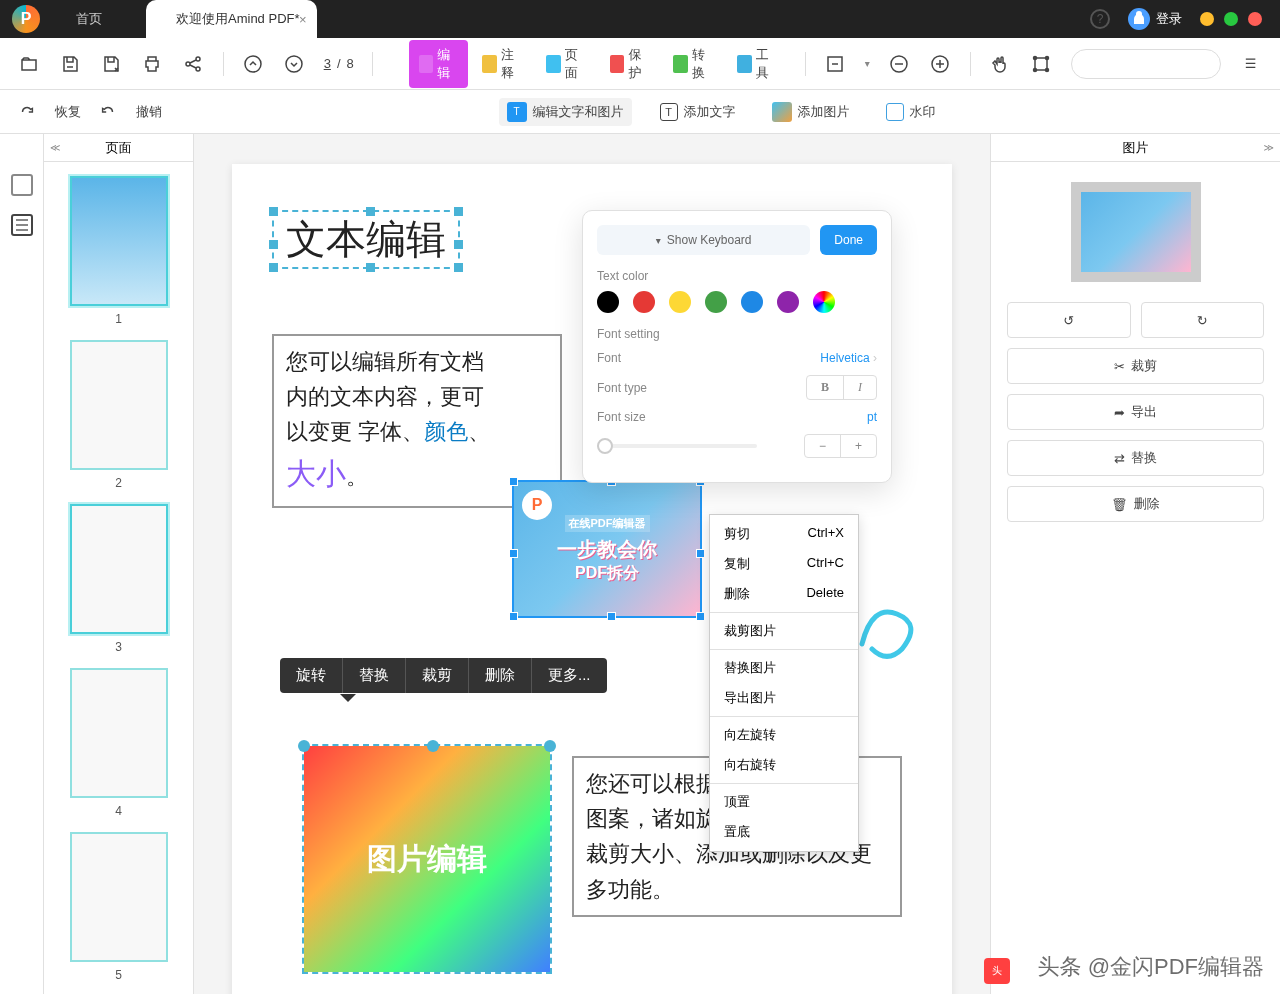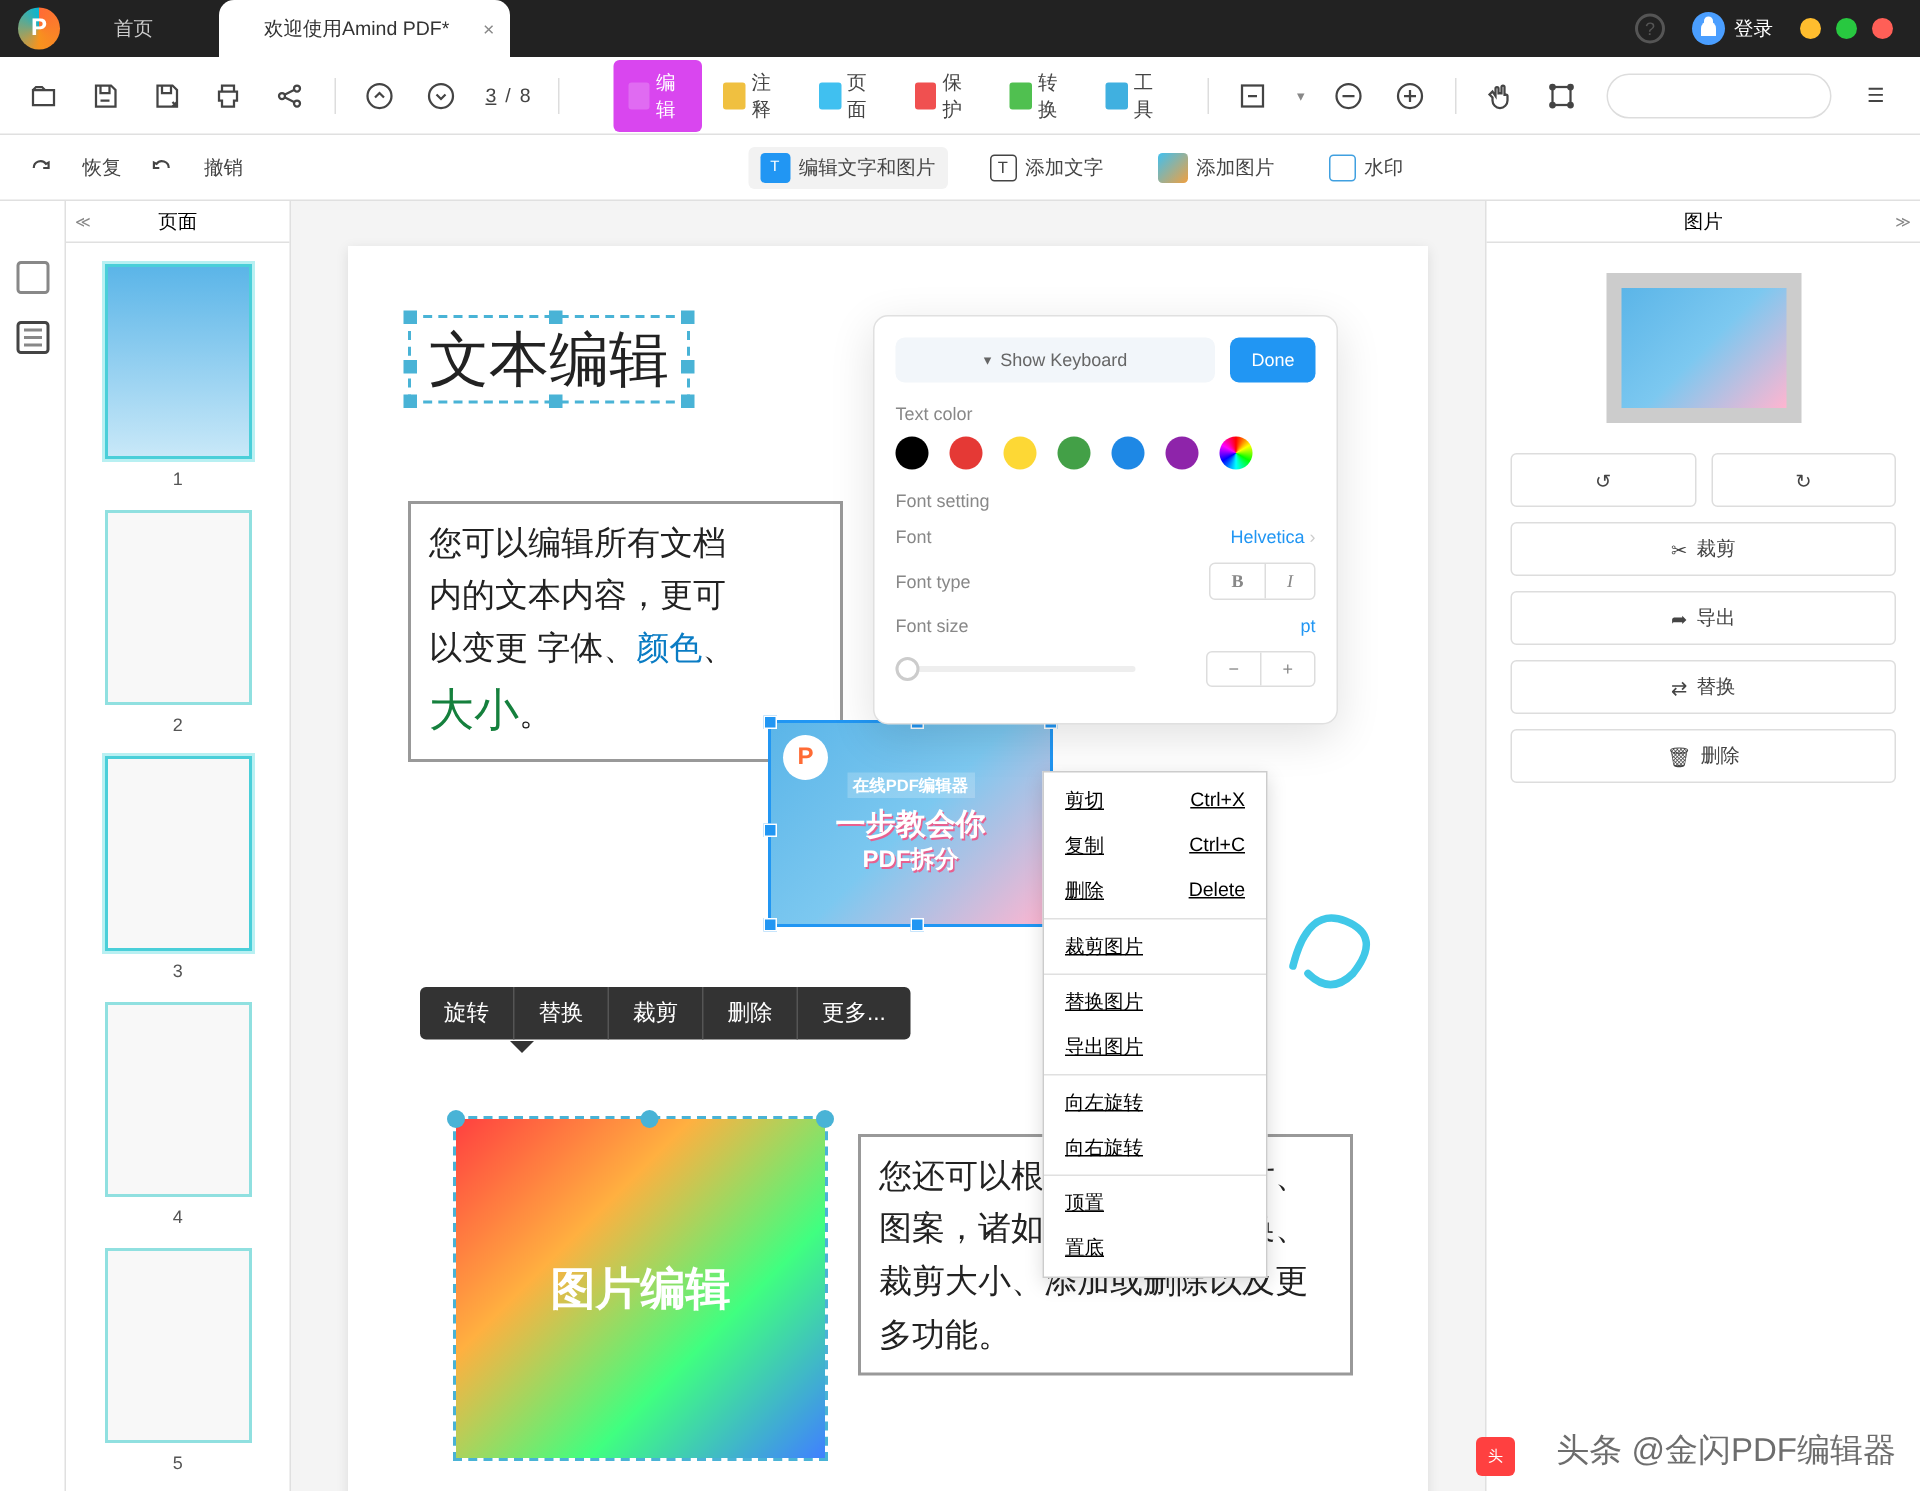--- a/index.html
+++ b/index.html
@@ -1,21 +1,21 @@
 <!DOCTYPE html>
 <html><head>
 <meta charset="utf-8">
 <style>
 * { box-sizing: border-box; margin: 0; padding: 0; font-family: "Microsoft YaHei", -apple-system, sans-serif; }
 body { width: 1280px; height: 994px; overflow: hidden; background: #fff; position: relative; }
 .titlebar { height: 38px; background: #222; display: flex; align-items: center; color: #ccc; font-size: 13px; }
 .logo { width: 28px; height: 28px; margin: 0 12px; border-radius: 50%; background: conic-gradient(#ff6b35, #f7931e, #06b6d4); position: relative; display: flex; align-items: center; justify-content: center; }
 .logo::after { content: "P"; color: #fff; font-weight: bold; font-size: 16px; }
 .tab-home { padding: 0 24px; }
-.tab-active { background: linear-gradient(#fff, #fff); color: #333; height: 38px; display: flex; align-items: center; padding: 0 40px 0 30px; border-radius: 10px 10px 0 0; margin-left: 20px; position: relative; }
+.tab-active { background: linear-gradient(#fff, #fff); color: #333; height: 38px; display: flex; align-items: center; padding: 0 17px 0 30px; border-radius: 10px 10px 0 0; margin-left: 20px; position: relative; }
 .tab-close { position: absolute; right: 10px; color: #888; }
 .titlebar-right { margin-left: auto; display: flex; align-items: center; gap: 18px; padding-right: 18px; }
 .help-icon { width: 20px; height: 20px; border: 2px solid #555; border-radius: 50%; display: flex; align-items: center; justify-content: center; font-size: 12px; color: #555; }
 .avatar { width: 22px; height: 22px; background: #4a9eff; border-radius: 50%; display: flex; align-items: center; justify-content: center; }
 .avatar::after { content: ""; width: 10px; height: 10px; background: #fff; border-radius: 50% 50% 0 0; box-shadow: 0 -5px 0 -2px #fff; }
 .win-btns { display: flex; gap: 10px; }
 .win-btn { width: 14px; height: 14px; border-radius: 50%; }
 .win-min { background: #ffbd2e; } .win-max { background: #28c840; } .win-close { background: #ff5f57; }
 .toolbar { height: 52px; display: flex; align-items: center; padding: 0 18px; gap: 18px; border-bottom: 1px solid #e0e0e0; font-size: 13px; color: #444; }
 .tool-icon-btn { width: 26px; height: 26px; display: flex; align-items: center; justify-content: center; color: #444; }
@@ -35,21 +35,21 @@
 .thumb { margin-bottom: 14px; text-align: center; }
 .thumb-img { width: 98px; height: 130px; border: 2px solid #90e0e0; background: #f8f8f8; margin: 0 auto 6px; display: flex; flex-direction: column; overflow: hidden; }
 .thumb.selected .thumb-img { border-color: #4acfd9; box-shadow: 0 0 0 2px #b8f0f2; }
 .thumb-cover { background: linear-gradient(#5bb5e8, #c8e8f8); }
 .thumb-num { font-size: 12px; color: #555; }
 .canvas { flex: 1; background: #f4f4f4; overflow: auto; position: relative; padding: 30px 0; }
 .page { width: 720px; min-height: 860px; background: #fff; margin: 0 auto; position: relative; box-shadow: 0 2px 8px rgba(0,0,0,.1); padding: 0; }
 .text-sel { position: absolute; border: 2px dashed #49b3d6; padding: 0 12px; font-size: 40px; color: #222; }
 .handle { width: 9px; height: 9px; background: #49b3d6; position: absolute; }
 .content-block { position: absolute; border: 2px solid #999; padding: 8px 12px; font-size: 22px; line-height: 1.6; color: #222; }
-.content-block .kw1 { color: #0a7cc4; } .content-block .kw2 { color: #15803d; }
+.content-block .kw1 { color: #0a7cc4; } .content-block .kw2 { color: #8b5cf6; }
 .img-sel { position: absolute; border: 2px solid #2196f3; }
 .img-sel .handle { background: #2196f3; border: 1px solid #fff; }
 .img-inner { width: 100%; height: 100%; background: linear-gradient(135deg, #5bb5e8 0%, #7cc8f0 50%, #ffb5d0 100%); display: flex; align-items: center; justify-content: center; flex-direction: column; color: #fff; font-weight: bold; }
 .img-logo { width: 30px; height: 30px; border-radius: 50%; background: #fff; display: flex; align-items: center; justify-content: center; position: absolute; top: 8px; left: 8px; }
 .floating-bar { position: absolute; background: #333; color: #fff; border-radius: 4px; display: flex; font-size: 15px; }
 .fb-item { padding: 8px 16px; border-right: 1px solid #555; }
 .context-menu { position: absolute; background: #fff; border: 1px solid #ccc; box-shadow: 0 4px 12px rgba(0,0,0,.15); width: 150px; font-size: 13px; padding: 4px 0; }
 .cm-item { padding: 6px 14px; display: flex; justify-content: space-between; }
 .cm-sep { height: 1px; background: #e0e0e0; margin: 3px 0; }
 .prop-popup { position: absolute; background: #fff; border: 1px solid #e0e0e0; border-radius: 10px; box-shadow: 0 8px 30px rgba(0,0,0,.12); width: 310px; padding: 14px; font-size: 12px; color: #888; }
@@ -397,21 +397,21 @@
           </div>
         <div class="pp-row">
             <span class="slider"></span>
             <span class="plusminus">
               <span class="pm-btn">−</span>
               <span class="pm-btn">+</span>
             </span>
           </div>
       </div>
 
-      <div class="context-menu" style="top:350px;left:463px;text-decoration:underline;">
+      <div class="context-menu" style="top:350px;left:477px;">
         <div class="cm-item">
             <span>剪切</span>
             <span>Ctrl+X</span>
           </div>
         <div class="cm-item">
             <span>复制</span>
             <span>Ctrl+C</span>
           </div>
         <div class="cm-item">
             <span>删除</span>

